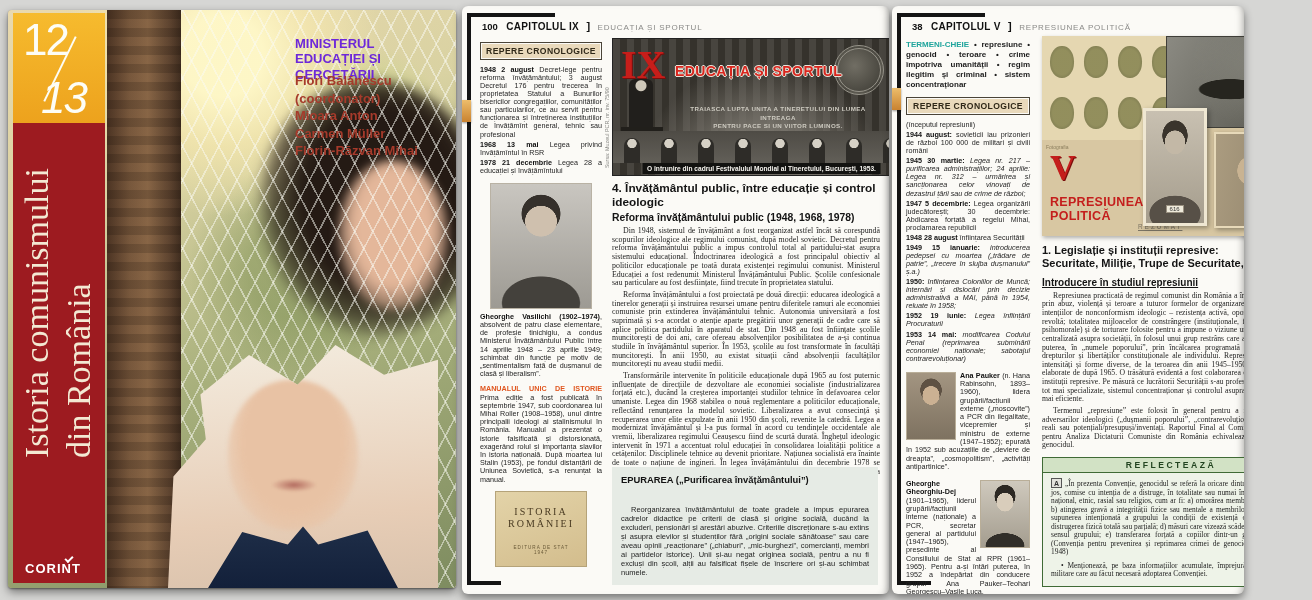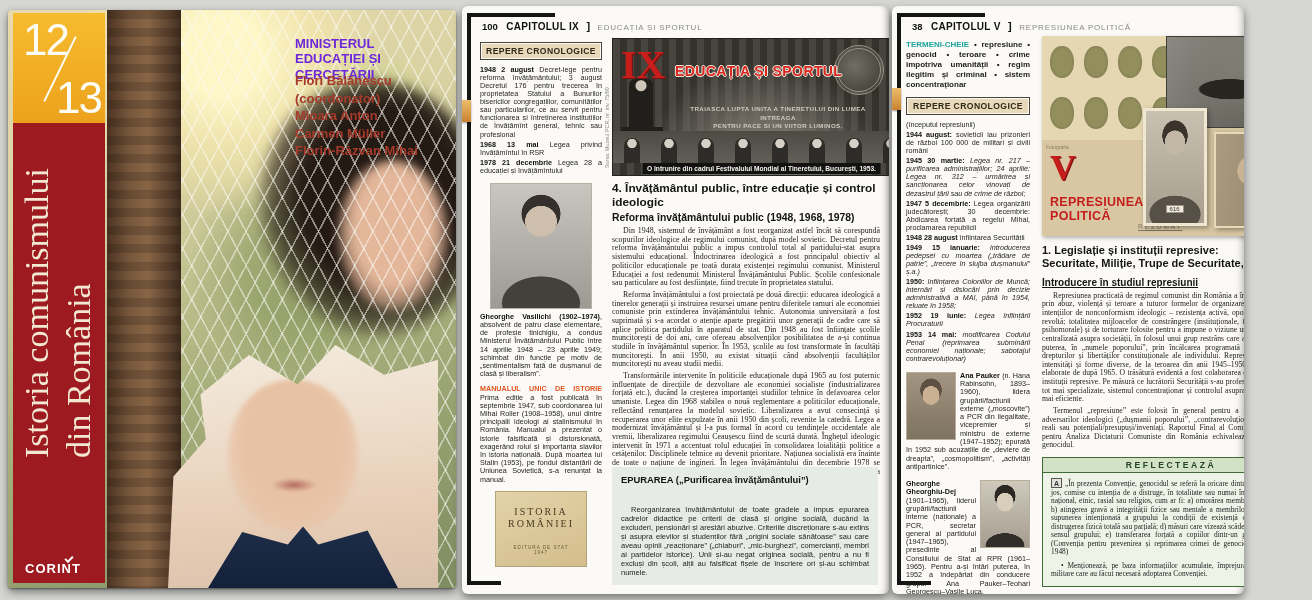--- a/index.html
+++ b/index.html
@@ -33,21 +33,21 @@
   .poster-face { position:absolute; left:60px; top:40px; width:130px; height:150px; border-radius:48%;
     background:radial-gradient(ellipse at 50% 42%, #e8c2a4 0 55%, rgba(232,194,164,.5) 72%, transparent 78%); filter:blur(2px); }
   .poster-mouth { position:absolute; left:103px; top:138px; width:46px; height:14px; border-radius:50%;
     background:radial-gradient(#b26a5e, rgba(178,106,94,0) 70%); filter:blur(1px); }
   .poster-suit { position:absolute; left:40px; bottom:0; width:190px; height:70px;
     background:linear-gradient(#20304a, #13203a); clip-path:polygon(0 100%, 18% 20%, 42% 38%, 50% 12%, 58% 38%, 84% 18%, 100% 100%); }
   .grade-box { position:absolute; left:5px; top:3px; width:92px; height:110px;
     background:linear-gradient(180deg,#f6bb2e,#eda21d); color:#fdfdf6; }
   .grade-top { position:absolute; left:10px; top:2px; font-size:44px; font-weight:400; letter-spacing:-2px; }
   .grade-slash { position:absolute; left:46px; top:20px; width:2px; height:72px; background:#fdfdf6; transform:rotate(26deg); }
-  .grade-bottom { position:absolute; right:4px; bottom:0px; font-size:44px; font-weight:400; letter-spacing:-2px; }
+  .grade-bottom { position:absolute; right:19px; bottom:0px; font-size:44px; font-weight:400; letter-spacing:-2px;font-style:italic; }
   .title-strip { position:absolute; left:5px; top:113px; width:92px; height:460px; background:#9d1b20; }
   .cover-title { position:absolute; left:8px; top:448px; width:432px; height:86px;
     transform:rotate(-90deg); transform-origin:0 0; color:#f3e9d3;
     font-family:"Liberation Serif", serif; }
   .cover-title .t1 { font-size:34px; line-height:42px; white-space:nowrap; }
   .cover-title .t2 { font-size:34px; line-height:42px; white-space:nowrap; }
   .corint { position:absolute; left:0; bottom:7px; width:80px; text-align:center; color:#fff;
     font-size:13px; font-weight:bold; letter-spacing:1px; }
   .corint-check { position:absolute; top:-5px; left:52px; width:8px; height:5px;
     border-left:2px solid #fff; border-bottom:2px solid #fff; transform:rotate(-45deg); }

